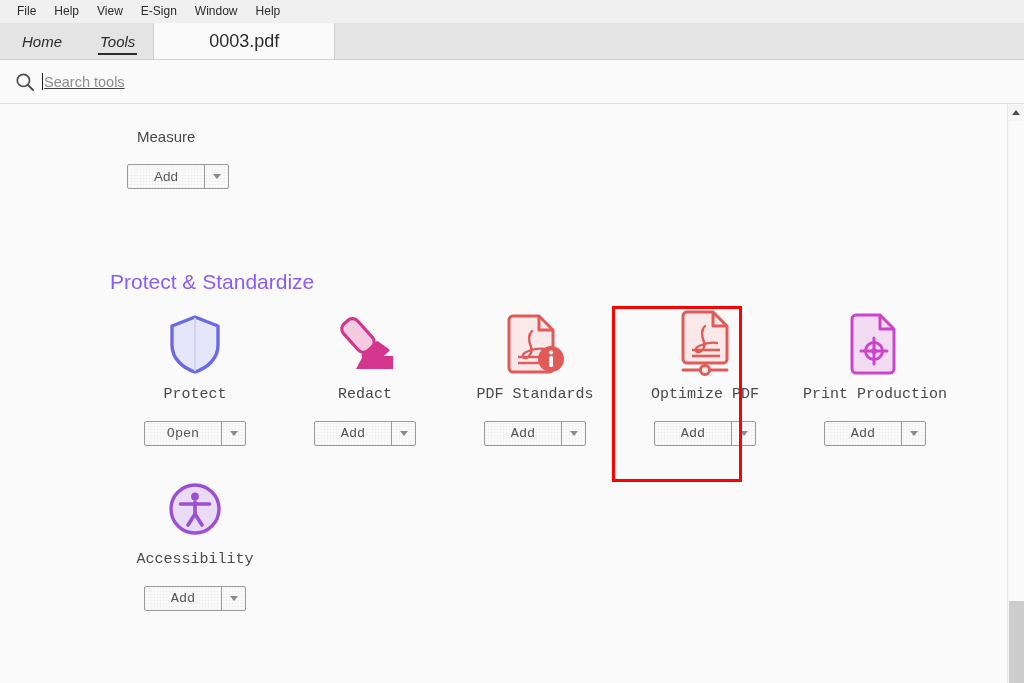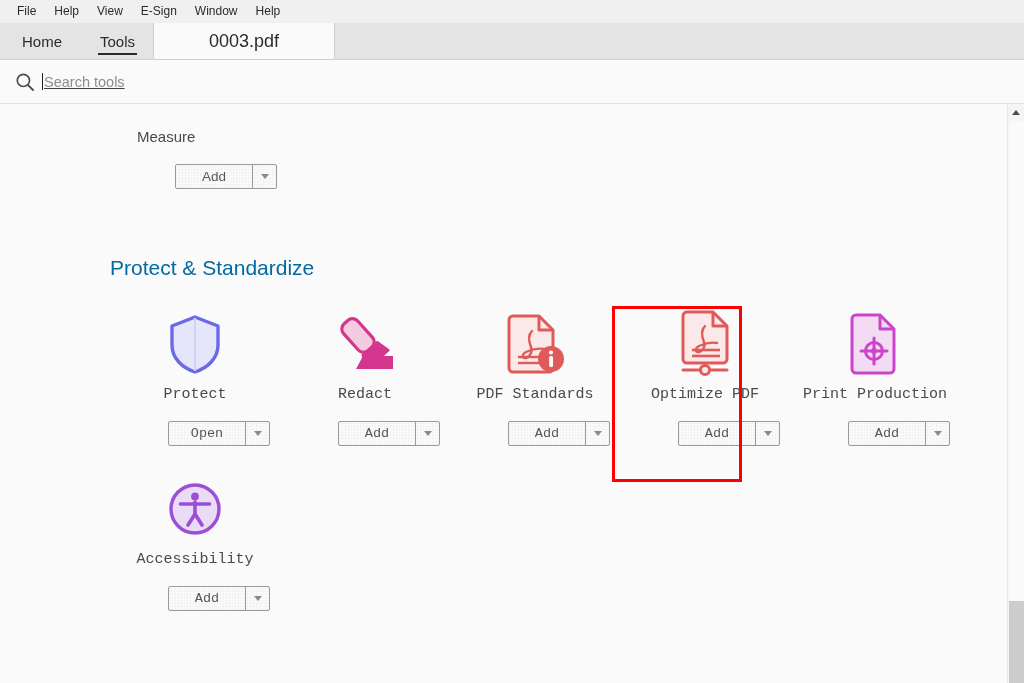--- a/index.html
+++ b/index.html
@@ -45,20 +45,21 @@
   .tab {
     display: flex;
     align-items: center;
     justify-content: center;
     font-size: 15px;
     color: #2b2b2b;
     padding: 0 18px;
     position: relative;
     cursor: default;
     white-space: nowrap;
+    font-style: italic;
   }
   .tab.home { padding: 0 20px 0 22px; }
   .tab.active-underline::after {
     content: "";
     position: absolute;
     left: 16px;
     right: 16px;
     bottom: 4px;
     height: 2px;
     background: #2b2b2b;
@@ -140,23 +141,23 @@
   }
   .partial-btn-pos {
     position: absolute;
     left: 127px;
     top: 60px;
   }
 
   .section-title {
     position: absolute;
     left: 110px;
-    top: 152px;
+    top: 166px;
     font-size: 21px;
-    color: #0369a1;
+    color: #8b5cf6;
     white-space: nowrap;
   }
 
   
   .tool-grid {
     position: absolute;
     left: 110px;
     top: 198px;
     width: 880px;
     display: flex;
@@ -193,21 +194,20 @@
     border: 1px solid #9a9a9a;
     border-radius: 2px;
     background:
       repeating-linear-gradient(0deg, rgba(0,0,0,0.022) 0 1px, transparent 1px 3px),
       repeating-linear-gradient(90deg, rgba(0,0,0,0.022) 0 1px, transparent 1px 3px),
       #fbfbfb;
     box-sizing: border-box;
     overflow: hidden;
     margin-top: 18px;
     cursor: default;
-    margin-left: 48px;
   }
   .split-btn-main {
     min-width: 54px;
     padding: 0 11px;
     display: flex;
     align-items: center;
     justify-content: center;
     font-size: 13.5px;
     color: #585858;
     white-space: nowrap;

